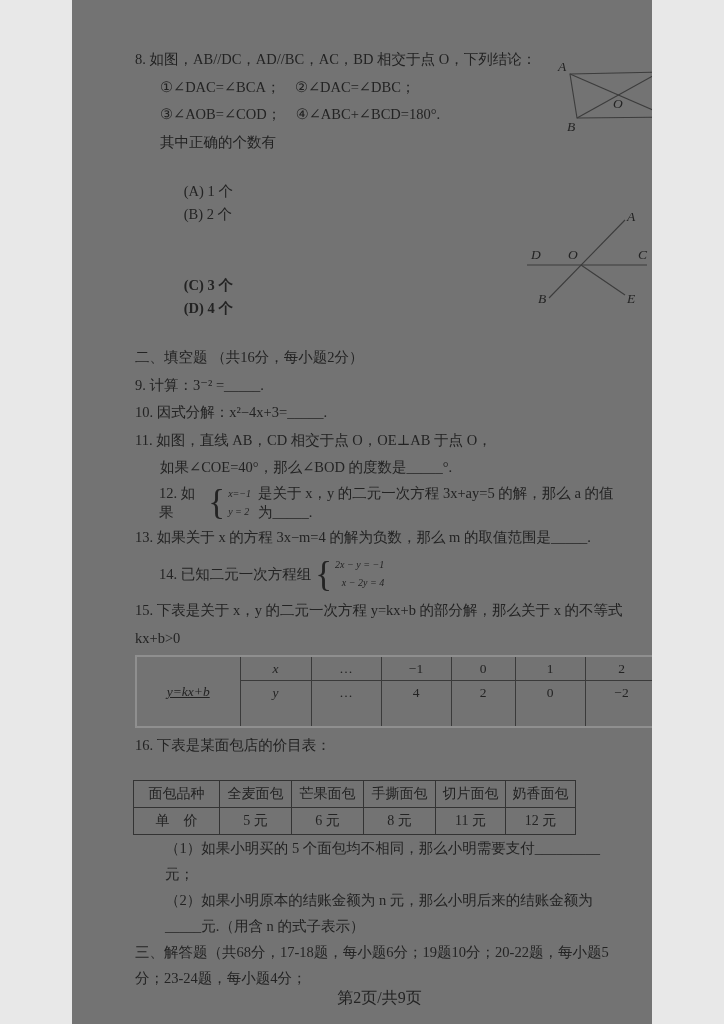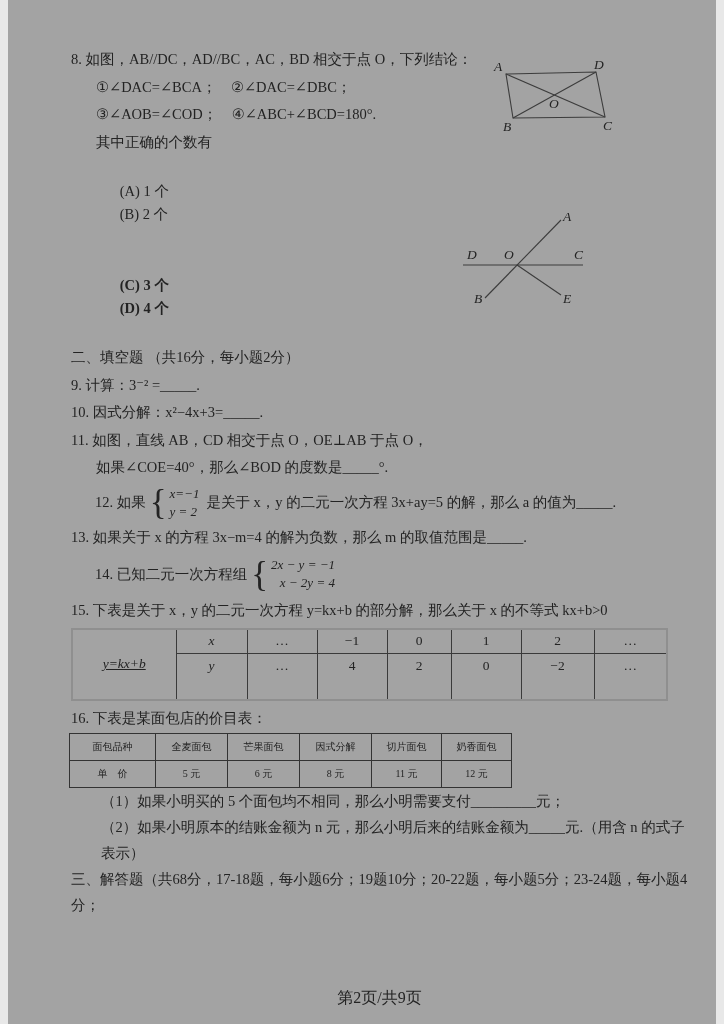--- a/index.html
+++ b/index.html
@@ -1,40 +1,40 @@
 <!DOCTYPE html>
 <html><head>
 <meta charset="utf-8">
 <style>
   html,body{margin:0;padding:0;background:#e8e8e8;}
   .page{
-    position:relative;width:708px;height:1024px;background:#a3a3a3;
+    position:relative;width:580px;height:1024px;background:#737373;
     font-family:"Liberation Serif","DejaVu Serif",serif;
     color:#232323;font-size:14.5px;overflow:hidden;margin:0 auto;
   }
   .content{padding:46px 28px 0 63px;}
   .line{margin:0;line-height:27.5px;white-space:pre-wrap;}
   .lh26{line-height:26px;}
   .ind1{margin-left:25px;}
   .opts{line-height:23.5px;margin-left:27px;}
   .opt{display:inline-block;width:101px;}
   .bold{font-weight:bold;}
   .sysrow{display:flex;align-items:center;white-space:pre-wrap;margin-left:24px;}
   .h40{min-height:42px;}
   .h46{min-height:46px;text-align:right;}
   .brace{display:inline-block;margin:0 3px 0 4px;}
   .brace::before{content:"{";font-size:35px;font-weight:400;line-height:1;}
-  .syslines{display:inline-flex;flex-direction:column;font-size:13px;line-height:18px;font-style:italic;margin-right:7px;}
+  .syslines{display:inline-flex;flex-direction:column;font-size:10px;line-height:18px;font-style:italic;margin-right:7px;}
   table{border-collapse:collapse;table-layout:fixed;}
   .t15{width:595px;margin-top:3px;border:2px solid #8f8f8f;font-size:13.5px;}
   .t15 td{border:1px solid #3a3a3a;text-align:center;padding:0;height:23px;}
   .t15 td.head{font-style:italic;vertical-align:middle;text-decoration:underline;}
   .t15 td.lbl{font-style:italic;}
   .t15 tr.yrow td{height:41px;vertical-align:top;padding-top:4px;}
-  .t16{margin:1px 0 0 -2px;font-size:10px;}
+  .t16{margin:20px 0 0 -2px;font-size:14px;}
   .t16 td{border:1.5px solid #333;text-align:center;padding:2px 0;height:22px;font-weight:normal;}
   .para{margin:1px 0 0 -28px;line-height:26.5px;text-indent:56px;white-space:pre-wrap;}
   .sub{margin-left:30px;line-height:26px;}
   .fig{position:absolute;}
   .fig text{font-family:"Liberation Serif","DejaVu Serif",serif;font-size:13.5px;font-style:italic;fill:#232323;}
   .footer{position:absolute;top:988px;left:63px;right:28px;text-align:center;font-size:16px;}
 </style>
 </head>
 <body>
 
@@ -126,21 +126,21 @@
           <col style="width:72px">
         <col style="width:72px">
           <col style="width:70px">
           <col style="width:70px">
       </colgroup>
       <tbody>
           <tr>
         <td>面包品种</td>
         <td>全麦面包</td>
         <td>芒果面包</td>
-        <td>因式分解</td>
+        <td>手撕面包</td>
         <td>切片面包</td>
         <td>奶香面包</td>
       </tr>
       <tr>
         <td>单　价</td>
         <td>5 元</td>
         <td>6 元</td>
         <td>8 元</td>
         <td>11 元</td>
         <td>12 元</td>

